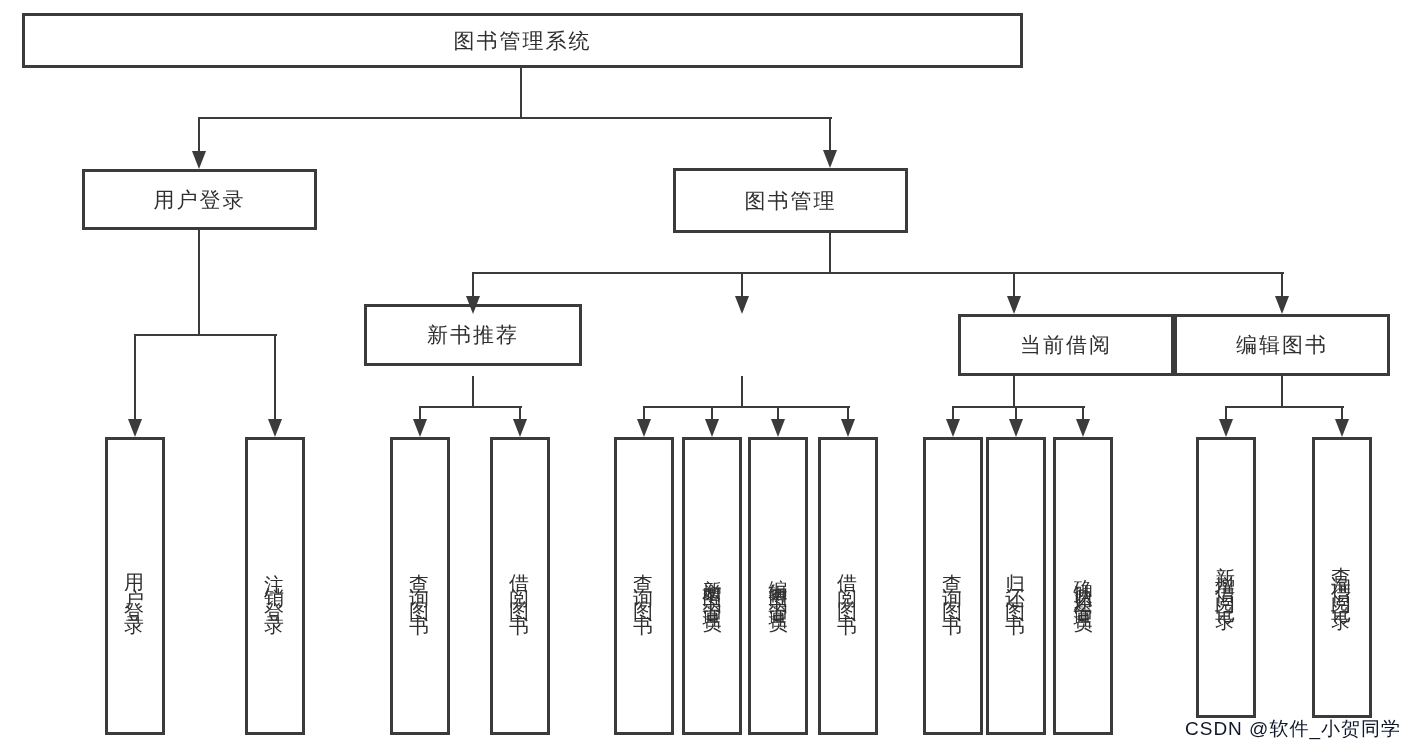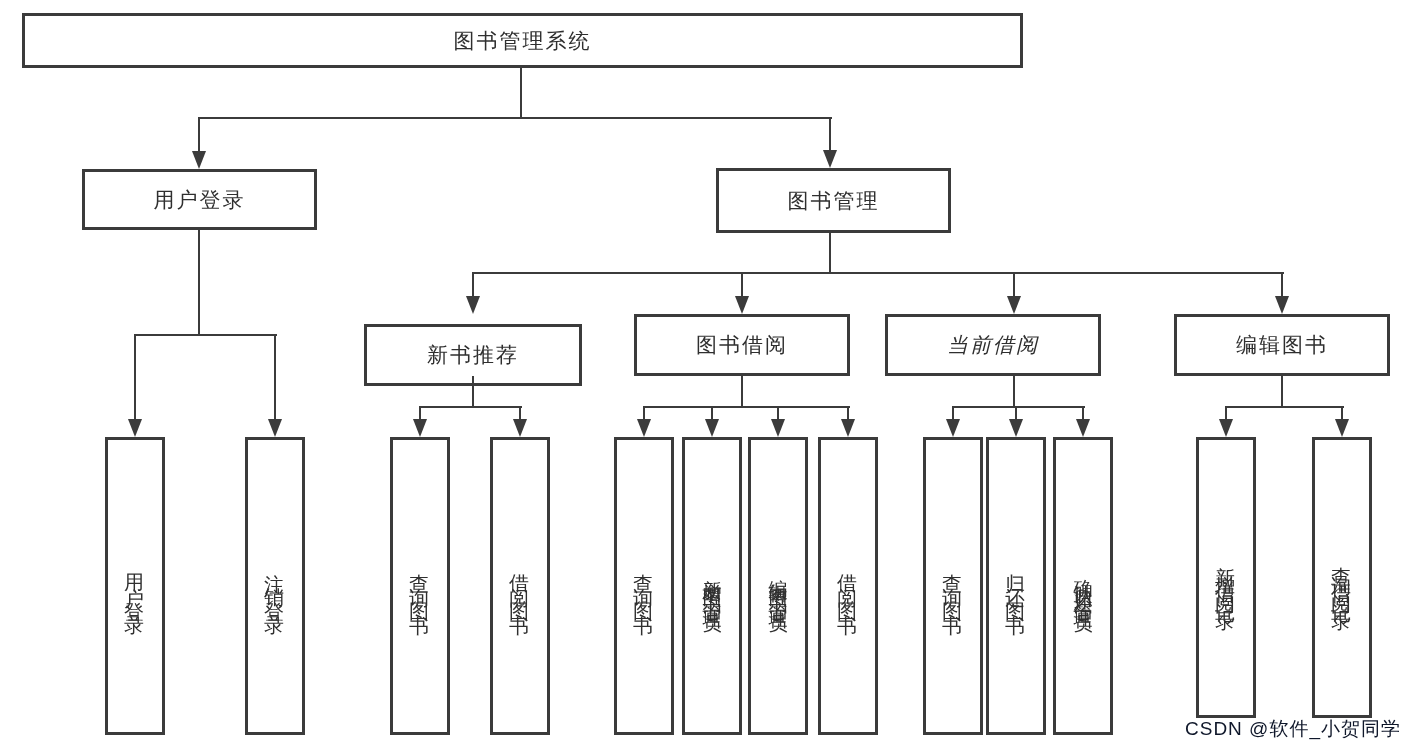--- a/index.html
+++ b/index.html
@@ -38,31 +38,28 @@
 
 <div class="stage">
 
   <div class="box" style="left:22px;top:13px;width:1001px;height:55px;">
     <span>图书管理系统</span>
   </div>
 
   <div class="box" style="left:82px;top:169px;width:235px;height:61px;">
     <span>用户登录</span>
   </div>
-  <div class="box" style="left:716px;top:168px;width:235px;height:65px;">
+  <div class="box" style="left:673px;top:168px;width:235px;height:65px;">
     <span>图书管理</span>
   </div>
 
-  <div class="box" style="left:364px;top:324px;width:218px;height:62px;">
+  <div class="box" style="left:364px;top:304px;width:218px;height:62px;">
     <span>新书推荐</span>
   </div>
-  <div class="box" style="left:634px;top:314px;width:216px;height:62px;">
-    <span>图书借阅</span>
-  </div>
-  <div class="box" style="left:885px;top:314px;width:216px;height:62px;font-style:italic;">
+  <div class="box" style="left:958px;top:314px;width:216px;height:62px;">
     <span>当前借阅</span>
   </div>
   <div class="box" style="left:1174px;top:314px;width:216px;height:62px;">
     <span>编辑图书</span>
   </div>
 
   <div class="vbox" style="left:105px;">
     <span>用户登录</span>
   </div>
   <div class="vbox" style="left:245px;">

